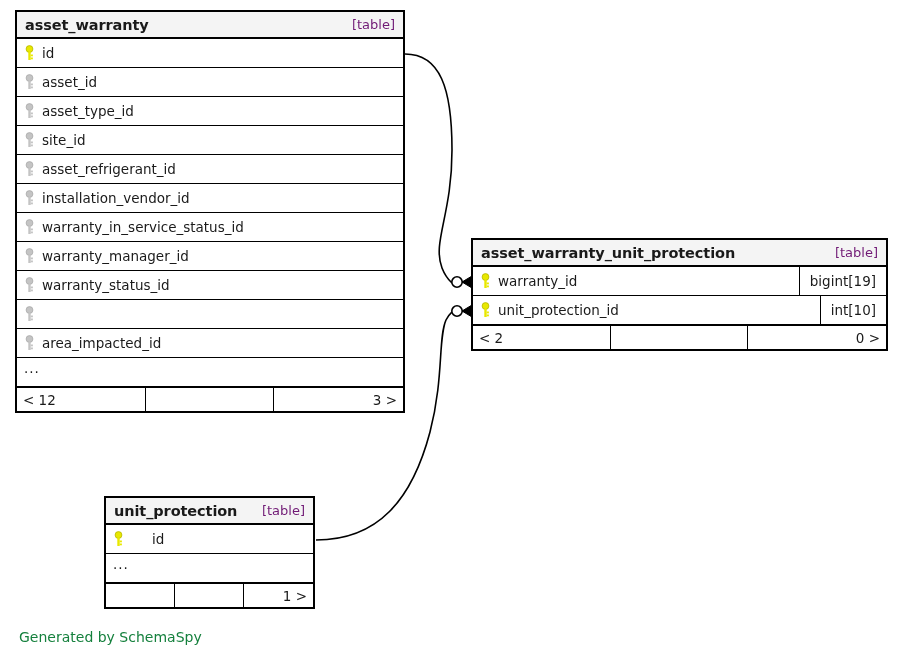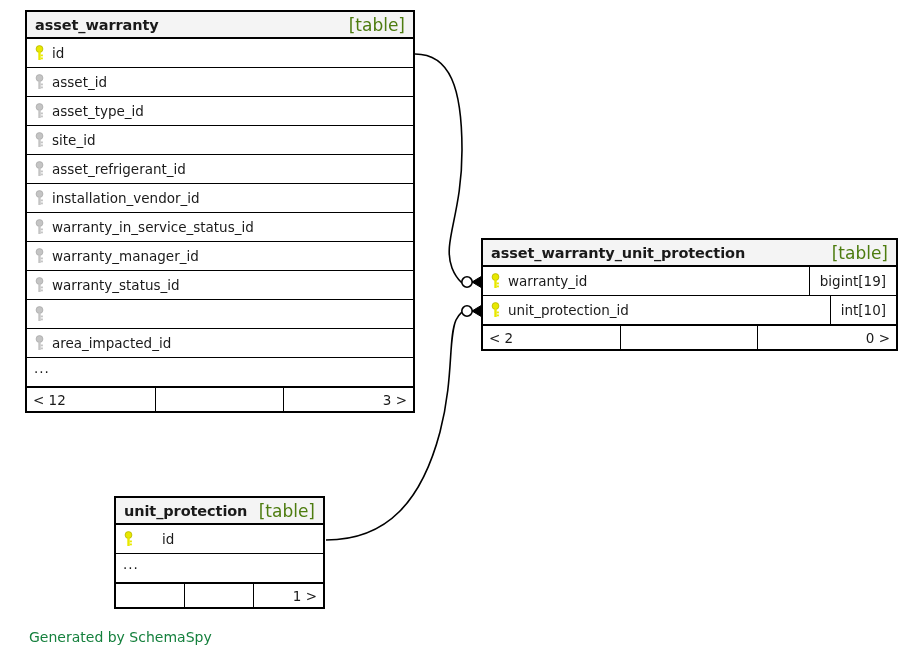--- a/index.html
+++ b/index.html
@@ -12,21 +12,21 @@
     width: 905px;
     height: 659px;
     position: relative;
     overflow: hidden;
     font-family: "DejaVu Sans", "Liberation Sans", sans-serif;
     color: #1a1a1a;
   }
 
   #diagram-canvas {
     position: absolute;
-    left: 10px;
+    left: 0;
     top: 0;
     width: 724px;
     height: 659px;
   }
 
   
   #connector-layer {
     position: absolute;
     left: 0;
     top: 0;
@@ -54,22 +54,22 @@
     padding: 0 8px;
     height: 27px;
   }
   .tbl-title {
     font-weight: bold;
     font-size: 14.5px;
     letter-spacing: -0.1px;
     white-space: nowrap;
   }
   .tbl-tag {
-    font-size: 17px;
-    color: #4d7c0f;
+    font-size: 13px;
+    color: #701a75;
     white-space: nowrap;
     padding-left: 10px;
   }
 
   .tbl-row {
     box-sizing: border-box;
     display: flex;
     align-items: center;
     height: 29px;
     border-bottom: 1px solid #000000;

